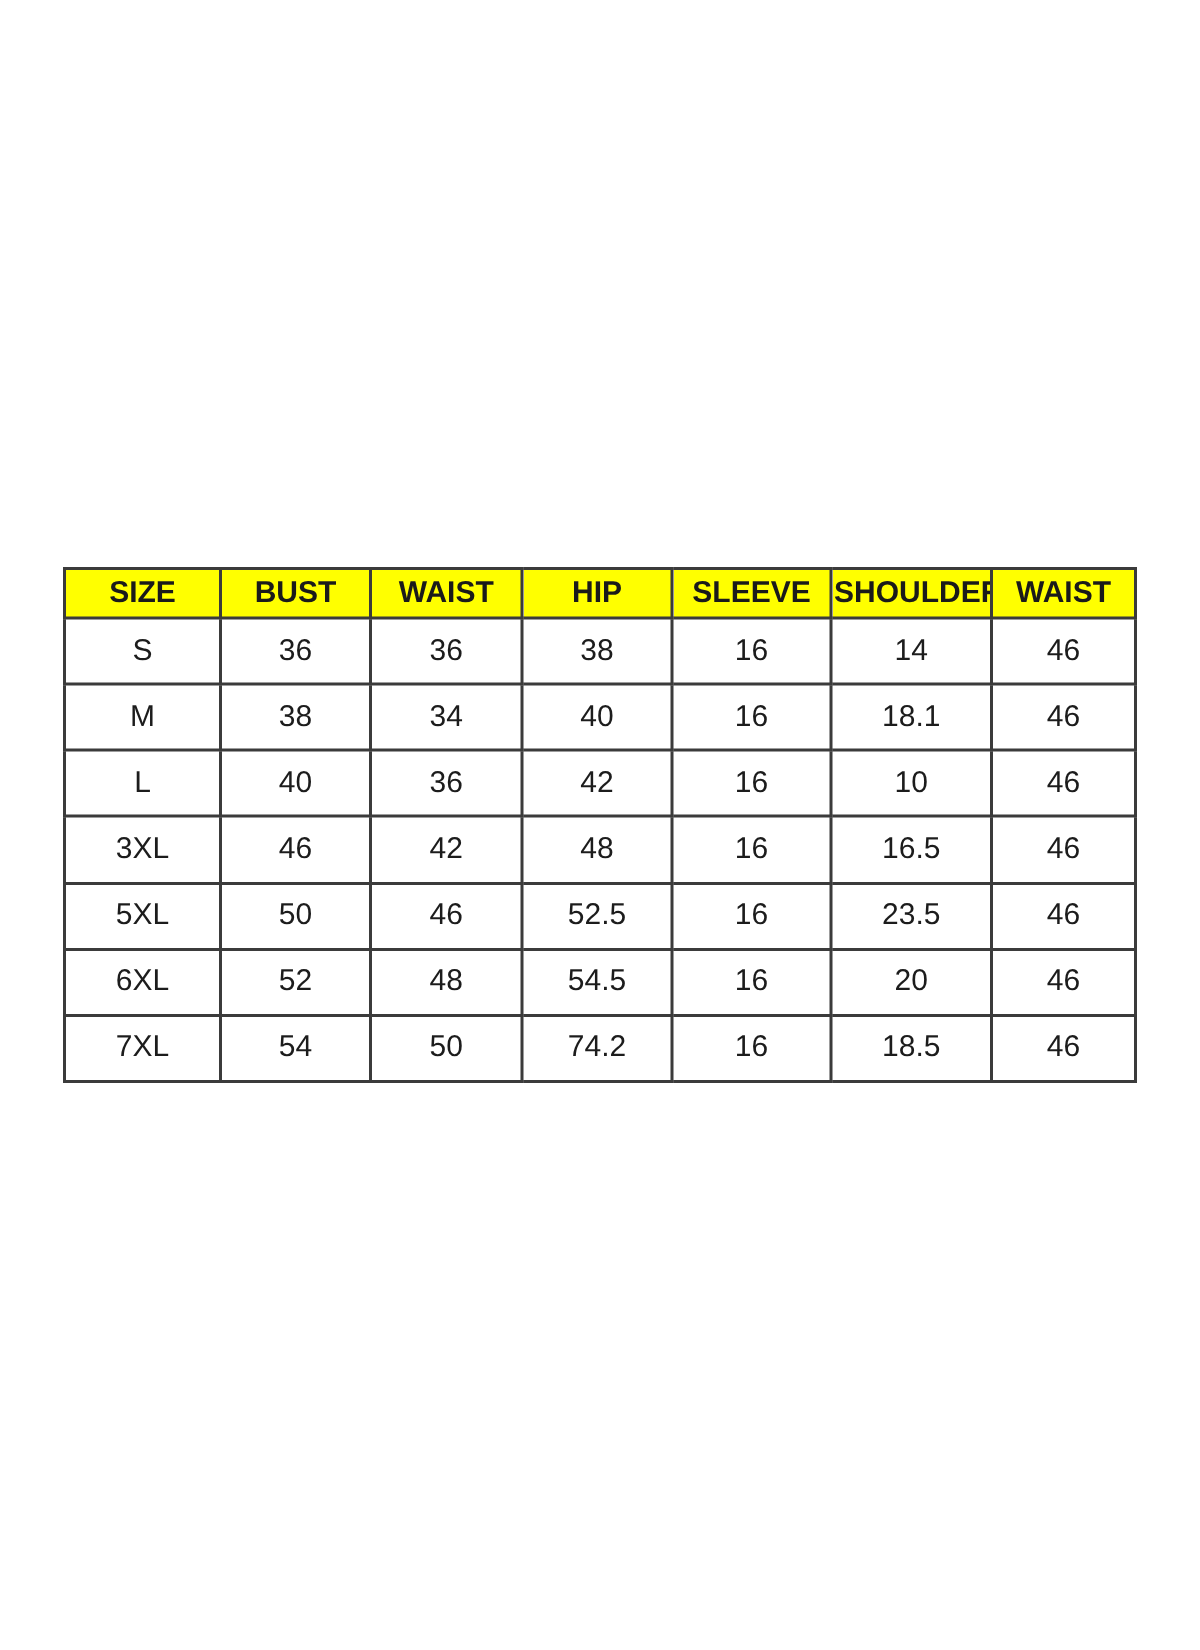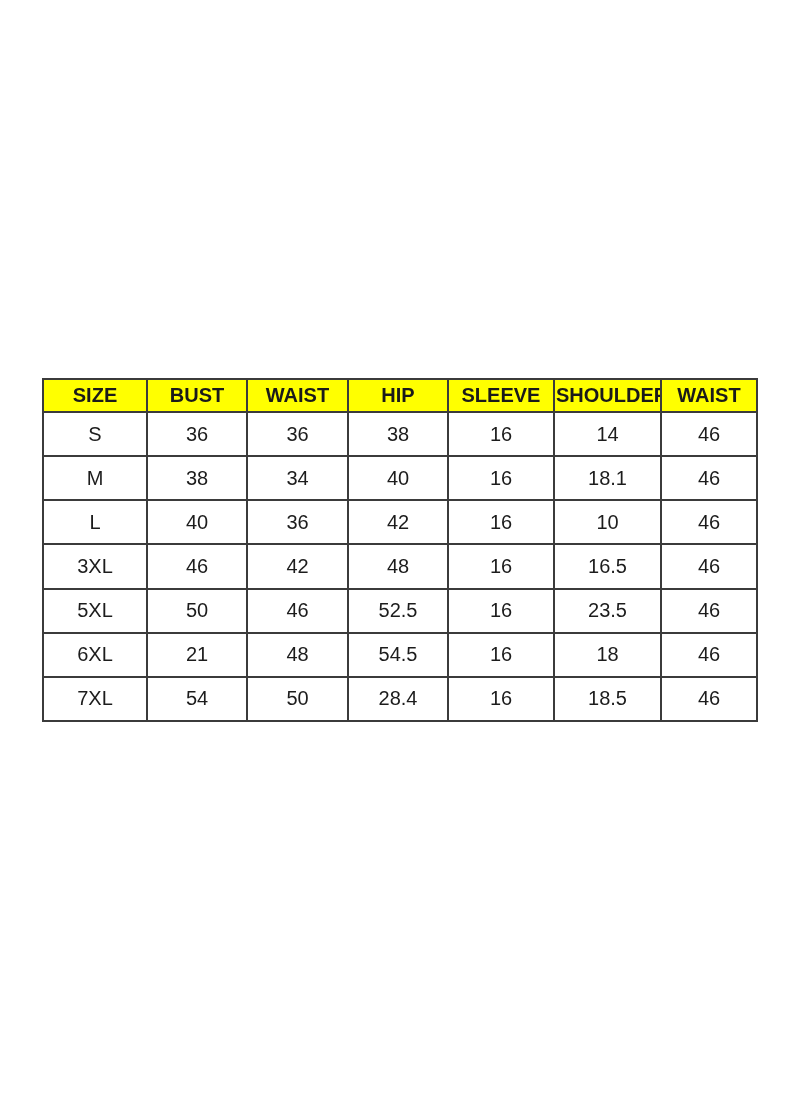--- a/index.html
+++ b/index.html
@@ -122,31 +122,31 @@
           <td>5XL</td>
           <td>50</td>
           <td>46</td>
           <td>52.5</td>
           <td>16</td>
           <td>23.5</td>
           <td>46</td>
         </tr>
         <tr>
           <td>6XL</td>
-          <td>21</td>
+          <td>52</td>
           <td>48</td>
           <td>54.5</td>
           <td>16</td>
-          <td>18</td>
+          <td>20</td>
           <td>46</td>
         </tr>
         <tr>
           <td>7XL</td>
           <td>54</td>
           <td>50</td>
-          <td>28.4</td>
+          <td>74.2</td>
           <td>16</td>
           <td>18.5</td>
           <td>46</td>
         </tr>
       </tbody>
   </table>
 </div>
 
 </body></html>

